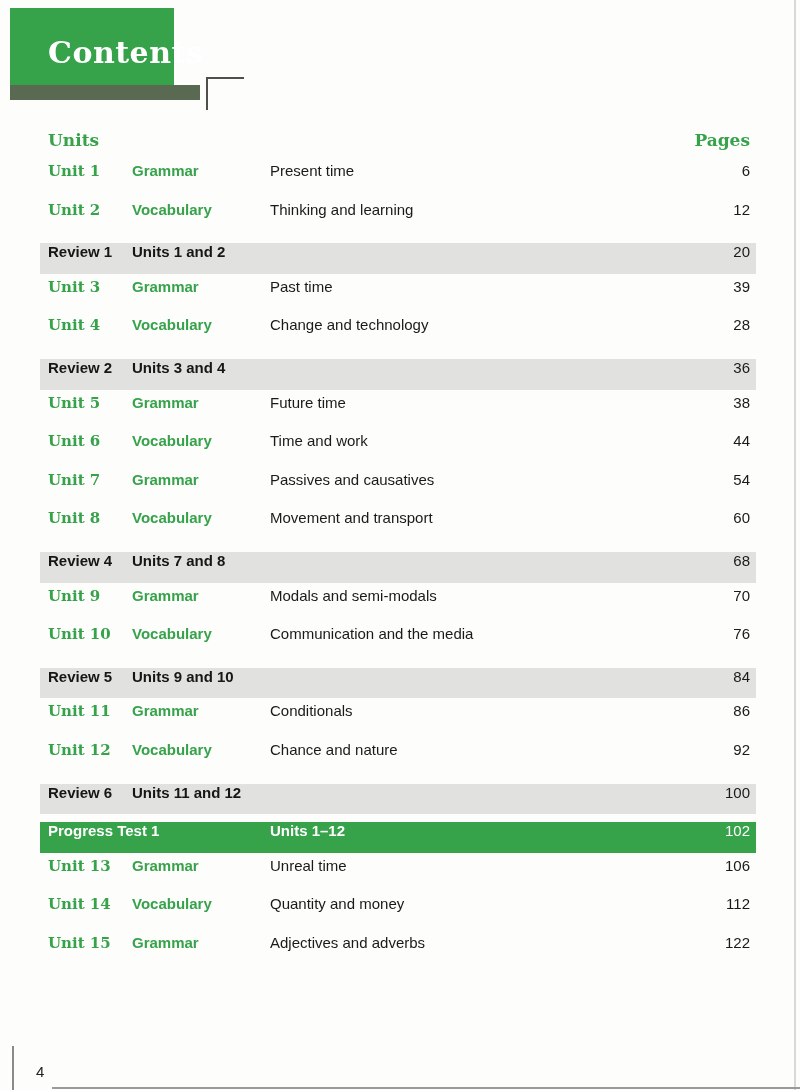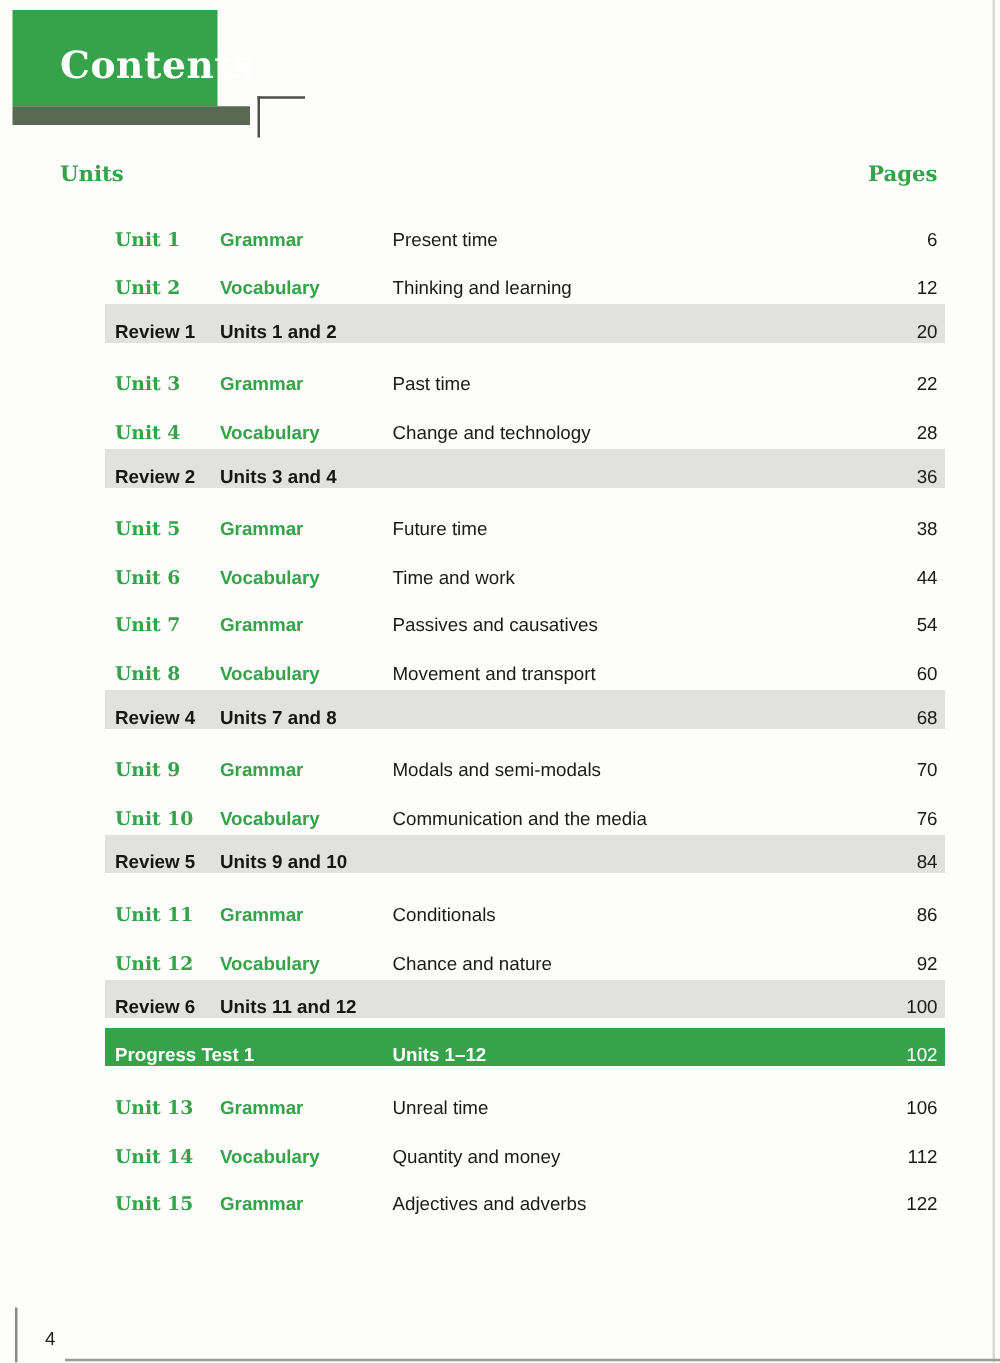--- a/index.html
+++ b/index.html
@@ -25,22 +25,22 @@
   .line-v{position:absolute;left:206px;top:77px;width:2px;height:33px;background:#4f4f4d;}
 
   
   .toc{position:absolute;left:40px;top:130px;width:716px;}
   .toc-header{
     display:flex;justify-content:space-between;align-items:baseline;
     padding:0 6px 0 8px;margin-bottom:12px;
     font-family:"DejaVu Serif", serif;font-weight:bold;font-size:17px;color:var(--green);gap:12px;
   }
   .row{
-    display:flex;align-items:flex-end;height:38.6px;box-sizing:border-box;
-    padding:0 6px 0 8px;font-size:15px;margin-left:44px;
+    display:flex;align-items:flex-start;height:38.6px;box-sizing:border-box;
+    padding:0 6px 0 8px;font-size:15px;
   }
   .cell-label{width:84px;flex:none;white-space:nowrap;
     font-family:"DejaVu Serif", serif;font-weight:bold;color:var(--green);}
   .cell-category{width:138px;flex:none;font-weight:bold;color:var(--green);}
   .cell-topic{flex:1;color:#1a1a18;}
   .cell-page{width:64px;flex:none;text-align:right;color:#1a1a18;}
 
   .row.review{
     background:#e1e1df;background-clip:padding-box;
     border-top:4px solid transparent;border-bottom:4px solid transparent;
@@ -94,21 +94,21 @@
       <div class="row review">
     <span class="cell-label">Review 1</span>
     <span class="cell-category">Units 1 and 2</span>
     <span class="cell-topic"></span>
     <span class="cell-page">20</span>
   </div>
       <div class="row unit">
     <span class="cell-label">Unit 3</span>
     <span class="cell-category">Grammar</span>
     <span class="cell-topic">Past time</span>
-    <span class="cell-page">22</span>
+    <span class="cell-page">39</span>
   </div>
       <div class="row unit">
     <span class="cell-label">Unit 4</span>
     <span class="cell-category">Vocabulary</span>
     <span class="cell-topic">Change and technology</span>
     <span class="cell-page">28</span>
   </div>
       <div class="row review">
     <span class="cell-label">Review 2</span>
     <span class="cell-category">Units 3 and 4</span>

